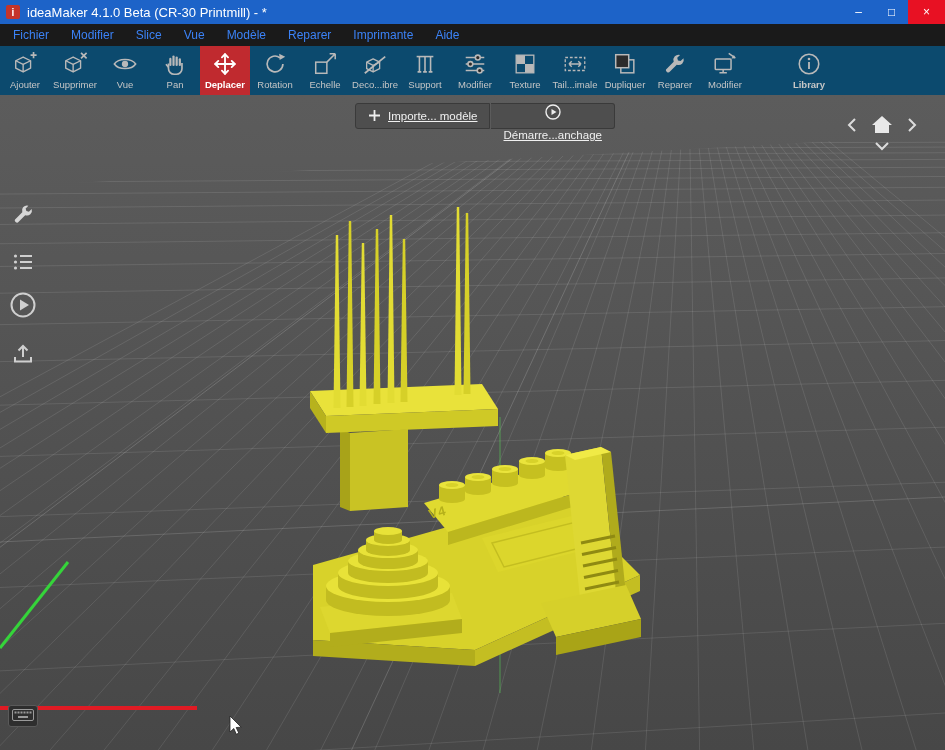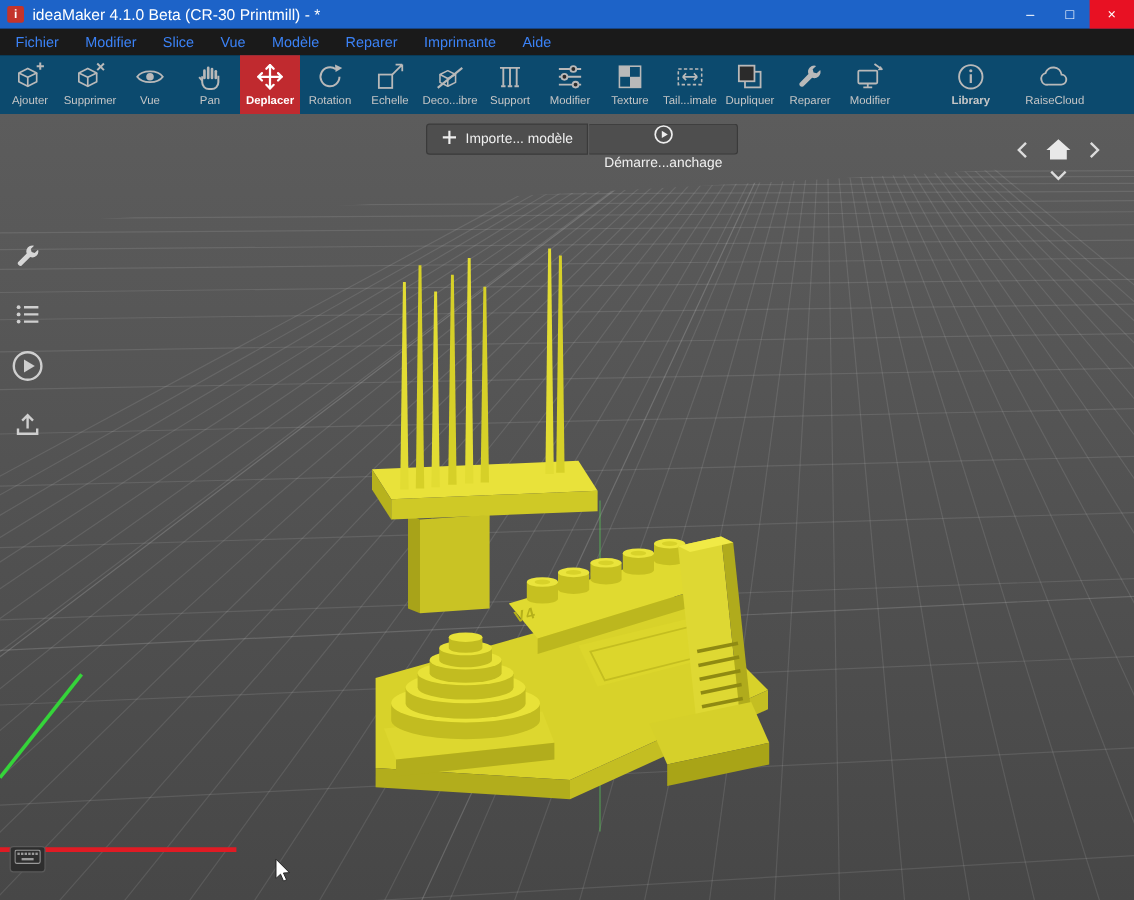--- a/index.html
+++ b/index.html
@@ -29,21 +29,21 @@
   .tool.selected .tool-label { color:#fff;font-weight:bold; }
   .tool.lib { margin-left:32px; width:54px;font-weight:bold; }
   .tool.cloud { margin-left:12px; width:62px; }
 
   
   .viewport { position:relative; flex:1; background:linear-gradient(180deg,#5c5c5c 0%,#555555 35%,#474747 100%); overflow:hidden; }
   .scene-svg { position:absolute; inset:0; width:100%; height:100%; display:block; }
 
   .vp-buttons { position:absolute; top:8px; left:355px; display:flex; gap:1px; }
   .vp-btn { display:flex; align-items:center; gap:7px; height:26px; padding:0 12px; background:#4e4e4e; border:1px solid #3a3a3a;
-            color:#f0f0f0; font-size:11.5px; white-space:nowrap; cursor:default; }
+            color:#f0f0f0; font-size:11.5px; white-space:nowrap; cursor:default;text-decoration:underline; }
   .vp-btn.first { border-radius:3px 0 0 3px; }
   .vp-btn.last  { border-radius:0 3px 3px 0; border-left:none;flex-direction:column; }
 
   .vp-nav { position:absolute; top:18px; right:28px; width:70px; }
   .nav-row { display:flex; align-items:center; justify-content:space-between; }
   .nav-btn { display:flex; align-items:center; justify-content:center; cursor:default; }
   .nav-down { display:flex; justify-content:center; margin-top:4px; }
 
   .side-btn { position:absolute; left:8px; width:30px; height:30px; display:flex; align-items:center; justify-content:center; cursor:default; }
   .sb-wrench { top:106px; } .sb-list { top:154px; } .sb-play { top:197px; } .sb-upload { top:246px; }
@@ -264,28 +264,20 @@
       <span class="tool-ic">
         <svg viewBox="0 0 28 28" width="26" height="26">
             <circle cx="14" cy="14" r="10.5" fill="none" stroke="#b9b9b9" stroke-width="1.7"></circle>
             <circle cx="14" cy="8.6" r="1.4" fill="#b9b9b9"></circle>
             <path d="M14 11.8V19.5" stroke="#b9b9b9" stroke-width="2" fill="none"></path>
           </svg>
       </span>
       <span class="tool-label">Library</span>
     </div>
 
-    <div class="tool cloud">
-      <span class="tool-ic">
-        <svg viewBox="0 0 28 28" width="26" height="26">
-            <path d="M8 21h11.5a4.5 4.5 0 0 0 .6-9A7.5 7.5 0 0 0 5.6 10.7 5.3 5.3 0 0 0 8 21z" fill="none" stroke="#b9b9b9" stroke-width="1.7"></path>
-          </svg>
-      </span>
-      <span class="tool-label">RaiseCloud</span>
-    </div>
 
   </div>
 
   <div class="viewport">
 
     <svg class="scene-svg" viewBox="0 0 945 655">
       <defs>
         <clipPath id="gridclip">
             <polygon points="0,92 945,40 945,655 0,655"></polygon>
           </clipPath>

